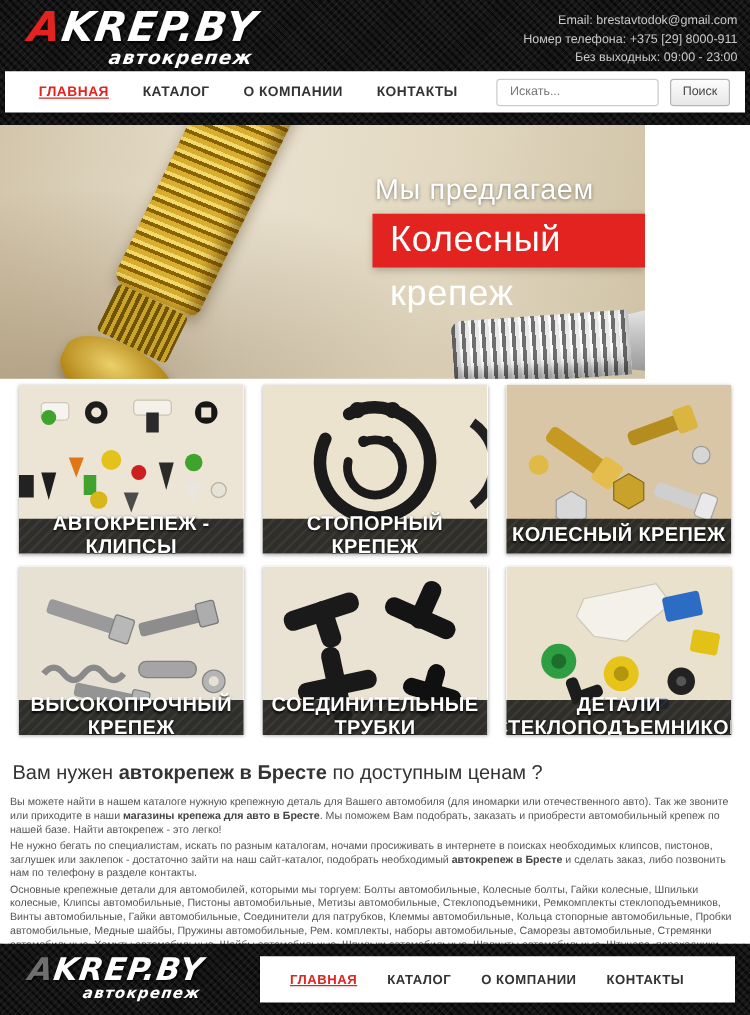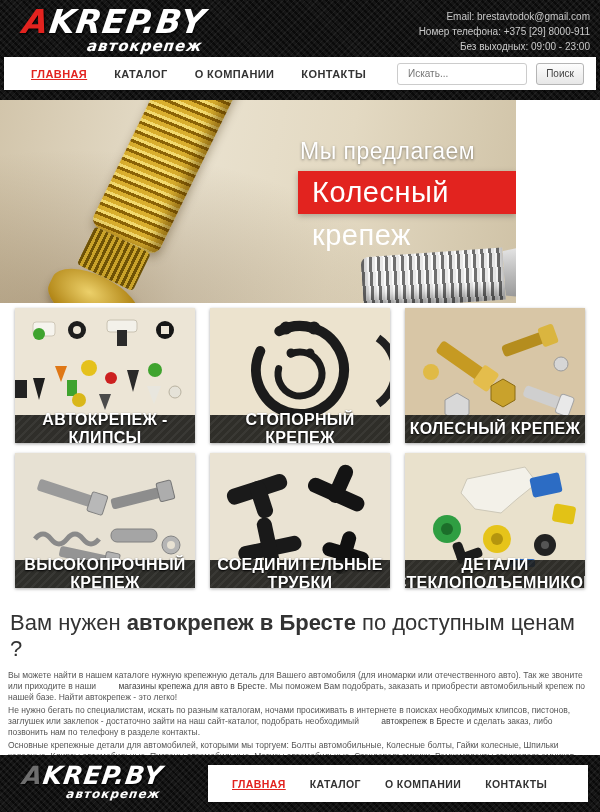--- a/index.html
+++ b/index.html
@@ -89,25 +89,25 @@
   .tile-caption {
     position:absolute; left:0; right:0; bottom:0; height:28px;
     background-color:rgba(30,30,27,.92);
     background-image:repeating-linear-gradient(135deg, rgba(255,255,255,.05) 0 2px, transparent 2px 6px);
     color:#fff; font-size:16px; font-weight:bold; letter-spacing:.3px;
     display:flex; align-items:center; justify-content:center; text-align:center;
     text-shadow:0 1px 2px #000;
   }
   
   .content { position:absolute; top:606px; left:8px; width:584px; color:#555; }
-  .content h1 { font-size:22px; font-weight:normal; color:#333; margin:4px 0 8px 2px;
+  .content h1 { font-size:16px; font-weight:normal; color:#333; margin:4px 0 8px 2px;
     font-family:"Liberation Sans", sans-serif; }
   .content h1 b { font-weight:bold; }
   .content p { font-size:8.5px; line-height:11px; margin-bottom:2px; }
-  .content p b { font-weight:normal; color:#444;margin-left:20px; }
+  .content p b { font-weight:bold; color:#444; }
   
   .footer { position:absolute; top:755px; left:0; width:600px; height:57px; }
   .footer .logo { top:8px; left:22px; }
   .footer .logo-main { font-size:25px; line-height:26px; }
   .footer .logo-main .accent { color:#6e6e6e; }
   .footer .logo-tag { font-size:12px; }
   .footer-nav { position:absolute; top:10px; left:208px; width:380px; height:37px;
     background:#fff; display:flex; align-items:center; box-shadow:0 1px 3px rgba(0,0,0,.5); }
   .footer-nav .nav-link { margin-left:24px; font-size:10.5px; }
 </style>

